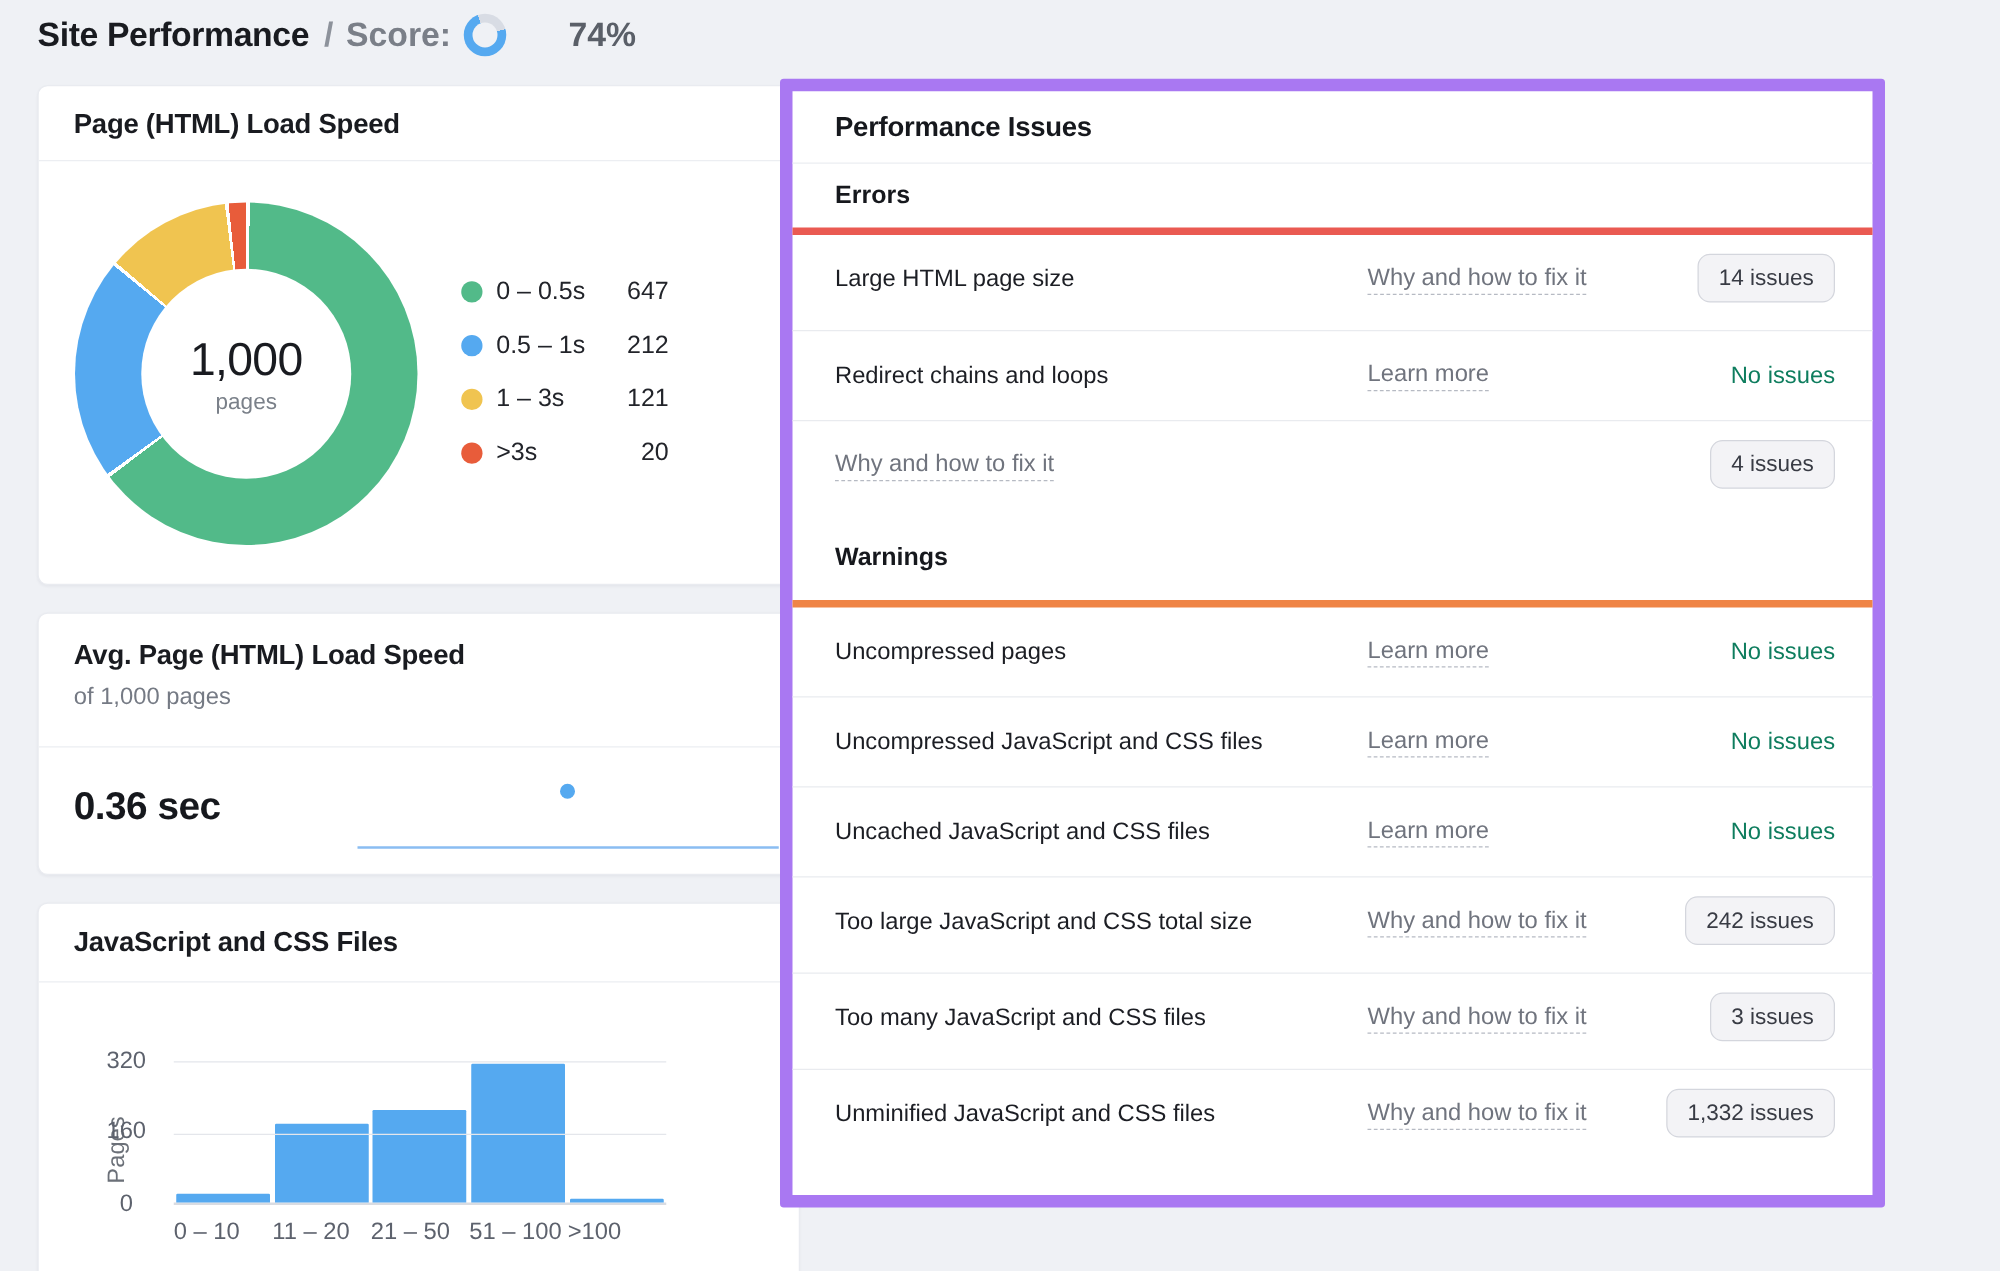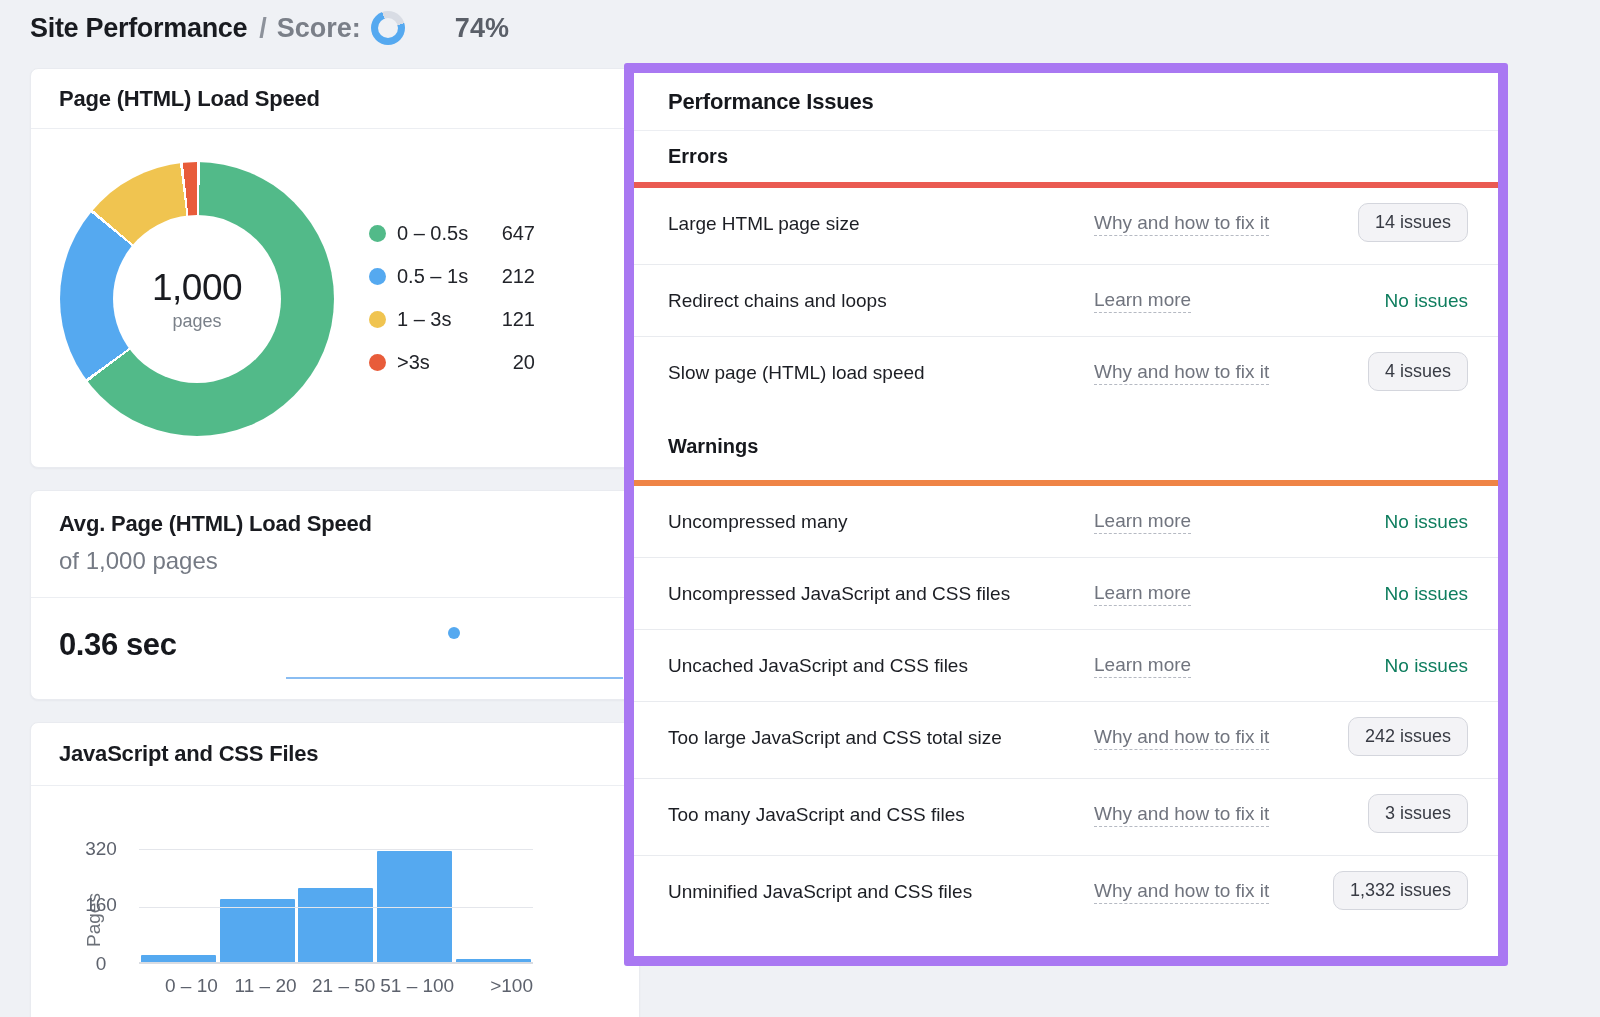--- a/index.html
+++ b/index.html
@@ -32,38 +32,38 @@
   .donut-sublabel { font-size:18px; color:#7a8089; margin-top:2px; }
   .legend { position:absolute; left:338px; top:143px; width:166px; list-style:none; }
   .legend li { display:flex; align-items:center; height:43px; }
   .legend .dot { width:17px; height:17px; border-radius:50%; margin-right:11px; flex:0 0 auto; }
   .legend .lab { font-size:20px; color:#22242a; flex:1 1 auto; }
   .legend .val { font-size:20px; color:#22242a; min-width:44px; text-align:right; }
 
   
   #card-avg-speed { left:30px; top:490px; width:610px; height:210px; }
   #card-avg-speed .hdr { padding:20px 28px 0 28px; height:107px; border-bottom:1px solid #eceef2; }
-  #card-avg-speed .subtitle { font-size:24px; color:#757a84; margin-top:10px; }
+  #card-avg-speed .subtitle { font-size:19px; color:#757a84; margin-top:10px; }
   .avg-value { position:absolute; left:28px; top:136px; font-size:31px; font-weight:800; color:#16181d; letter-spacing:-0.4px; }
   .trend-line { position:absolute; left:255px; top:186px; width:337px; height:2px; background:#8abdf2; }
   .trend-dot { position:absolute; left:417px; top:136px; width:12px; height:12px; border-radius:50%; }
 
   
   #card-files { left:30px; top:722px; width:610px; height:330px; }
   #card-files .card-header { height:63px; }
   .ylabel { position:absolute; left:18px; top:186px; font-size:19px; color:#6b7078;
             transform:rotate(-90deg); transform-origin:center; width:90px; text-align:center; }
   .ytick { position:absolute; left:40px; width:60px; text-align:center; font-size:19px; color:#5d626d; }
   .plot { position:absolute; left:108px; top:126px; width:394px; height:115px; border-bottom:2px solid #d9dce2; }
   .gridline { position:absolute; left:0; width:100%; height:1px; background:#e4e6eb; }
   .bars { position:absolute; left:0; bottom:0; width:100%; height:100%; display:flex; align-items:flex-end; }
   .bar-slot { flex:1 1 0; display:flex; justify-content:center; align-items:flex-end; height:100%; }
   .bar { width:75px; background:#55a9f0; border-radius:1px 1px 0 0; }
   .xlabels { position:absolute; left:108px; top:252px; width:394px; display:flex; }
-  .xlabels div { flex:1 1 0; text-align:right; font-size:19px; color:#5d626d; }
+  .xlabels div { flex:1 1 0; text-align:left; font-size:19px; color:#5d626d; }
 
   
   .issues-panel { position:absolute; left:624px; top:63px; width:884px; height:903px;
                   background:#fff; border:10px solid #a978f2; border-radius:3px; }
   .panel-header { height:58px; display:flex; align-items:center; padding:0 34px; border-bottom:1px solid #eceef2; }
   .panel-title { font-size:22px; font-weight:700; color:#16181d; letter-spacing:-0.2px; }
   .section-heading { display:flex; align-items:center; padding:0 34px; font-size:20px; font-weight:700; color:#16181d; }
   .section-heading.first { height:51px; }
   .section-heading.later { height:67px; }
   .section-bar { height:6px; width:100%; }
@@ -189,30 +189,29 @@
             <div class="issue-title">Large HTML page size</div>
             <a class="row-link">Why and how to fix it</a>
             <button class="issues-btn">14 issues</button>
           </div>
           <div class="issue-row">
             <div class="issue-title">Redirect chains and loops</div>
             <a class="row-link">Learn more</a>
             <span class="no-issues" style="color: rgb(14, 125, 94);">No issues</span>
           </div>
           <div class="issue-row">
-            <div class="issue-title">Slow page (HTML) load speed</div>
             <a class="row-link">Why and how to fix it</a>
             <button class="issues-btn">4 issues</button>
           </div>
         </div>
         <div>
           <div class="section-heading later">Warnings</div>
           <div class="section-bar" style="background: rgb(239, 132, 70);"></div>
           <div class="issue-row">
-            <div class="issue-title">Uncompressed many</div>
+            <div class="issue-title">Uncompressed pages</div>
             <a class="row-link">Learn more</a>
             <span class="no-issues" style="color: rgb(14, 125, 94);">No issues</span>
           </div>
           <div class="issue-row">
             <div class="issue-title">Uncompressed JavaScript and CSS files</div>
             <a class="row-link">Learn more</a>
             <span class="no-issues" style="color: rgb(14, 125, 94);">No issues</span>
           </div>
           <div class="issue-row">
             <div class="issue-title">Uncached JavaScript and CSS files</div>

